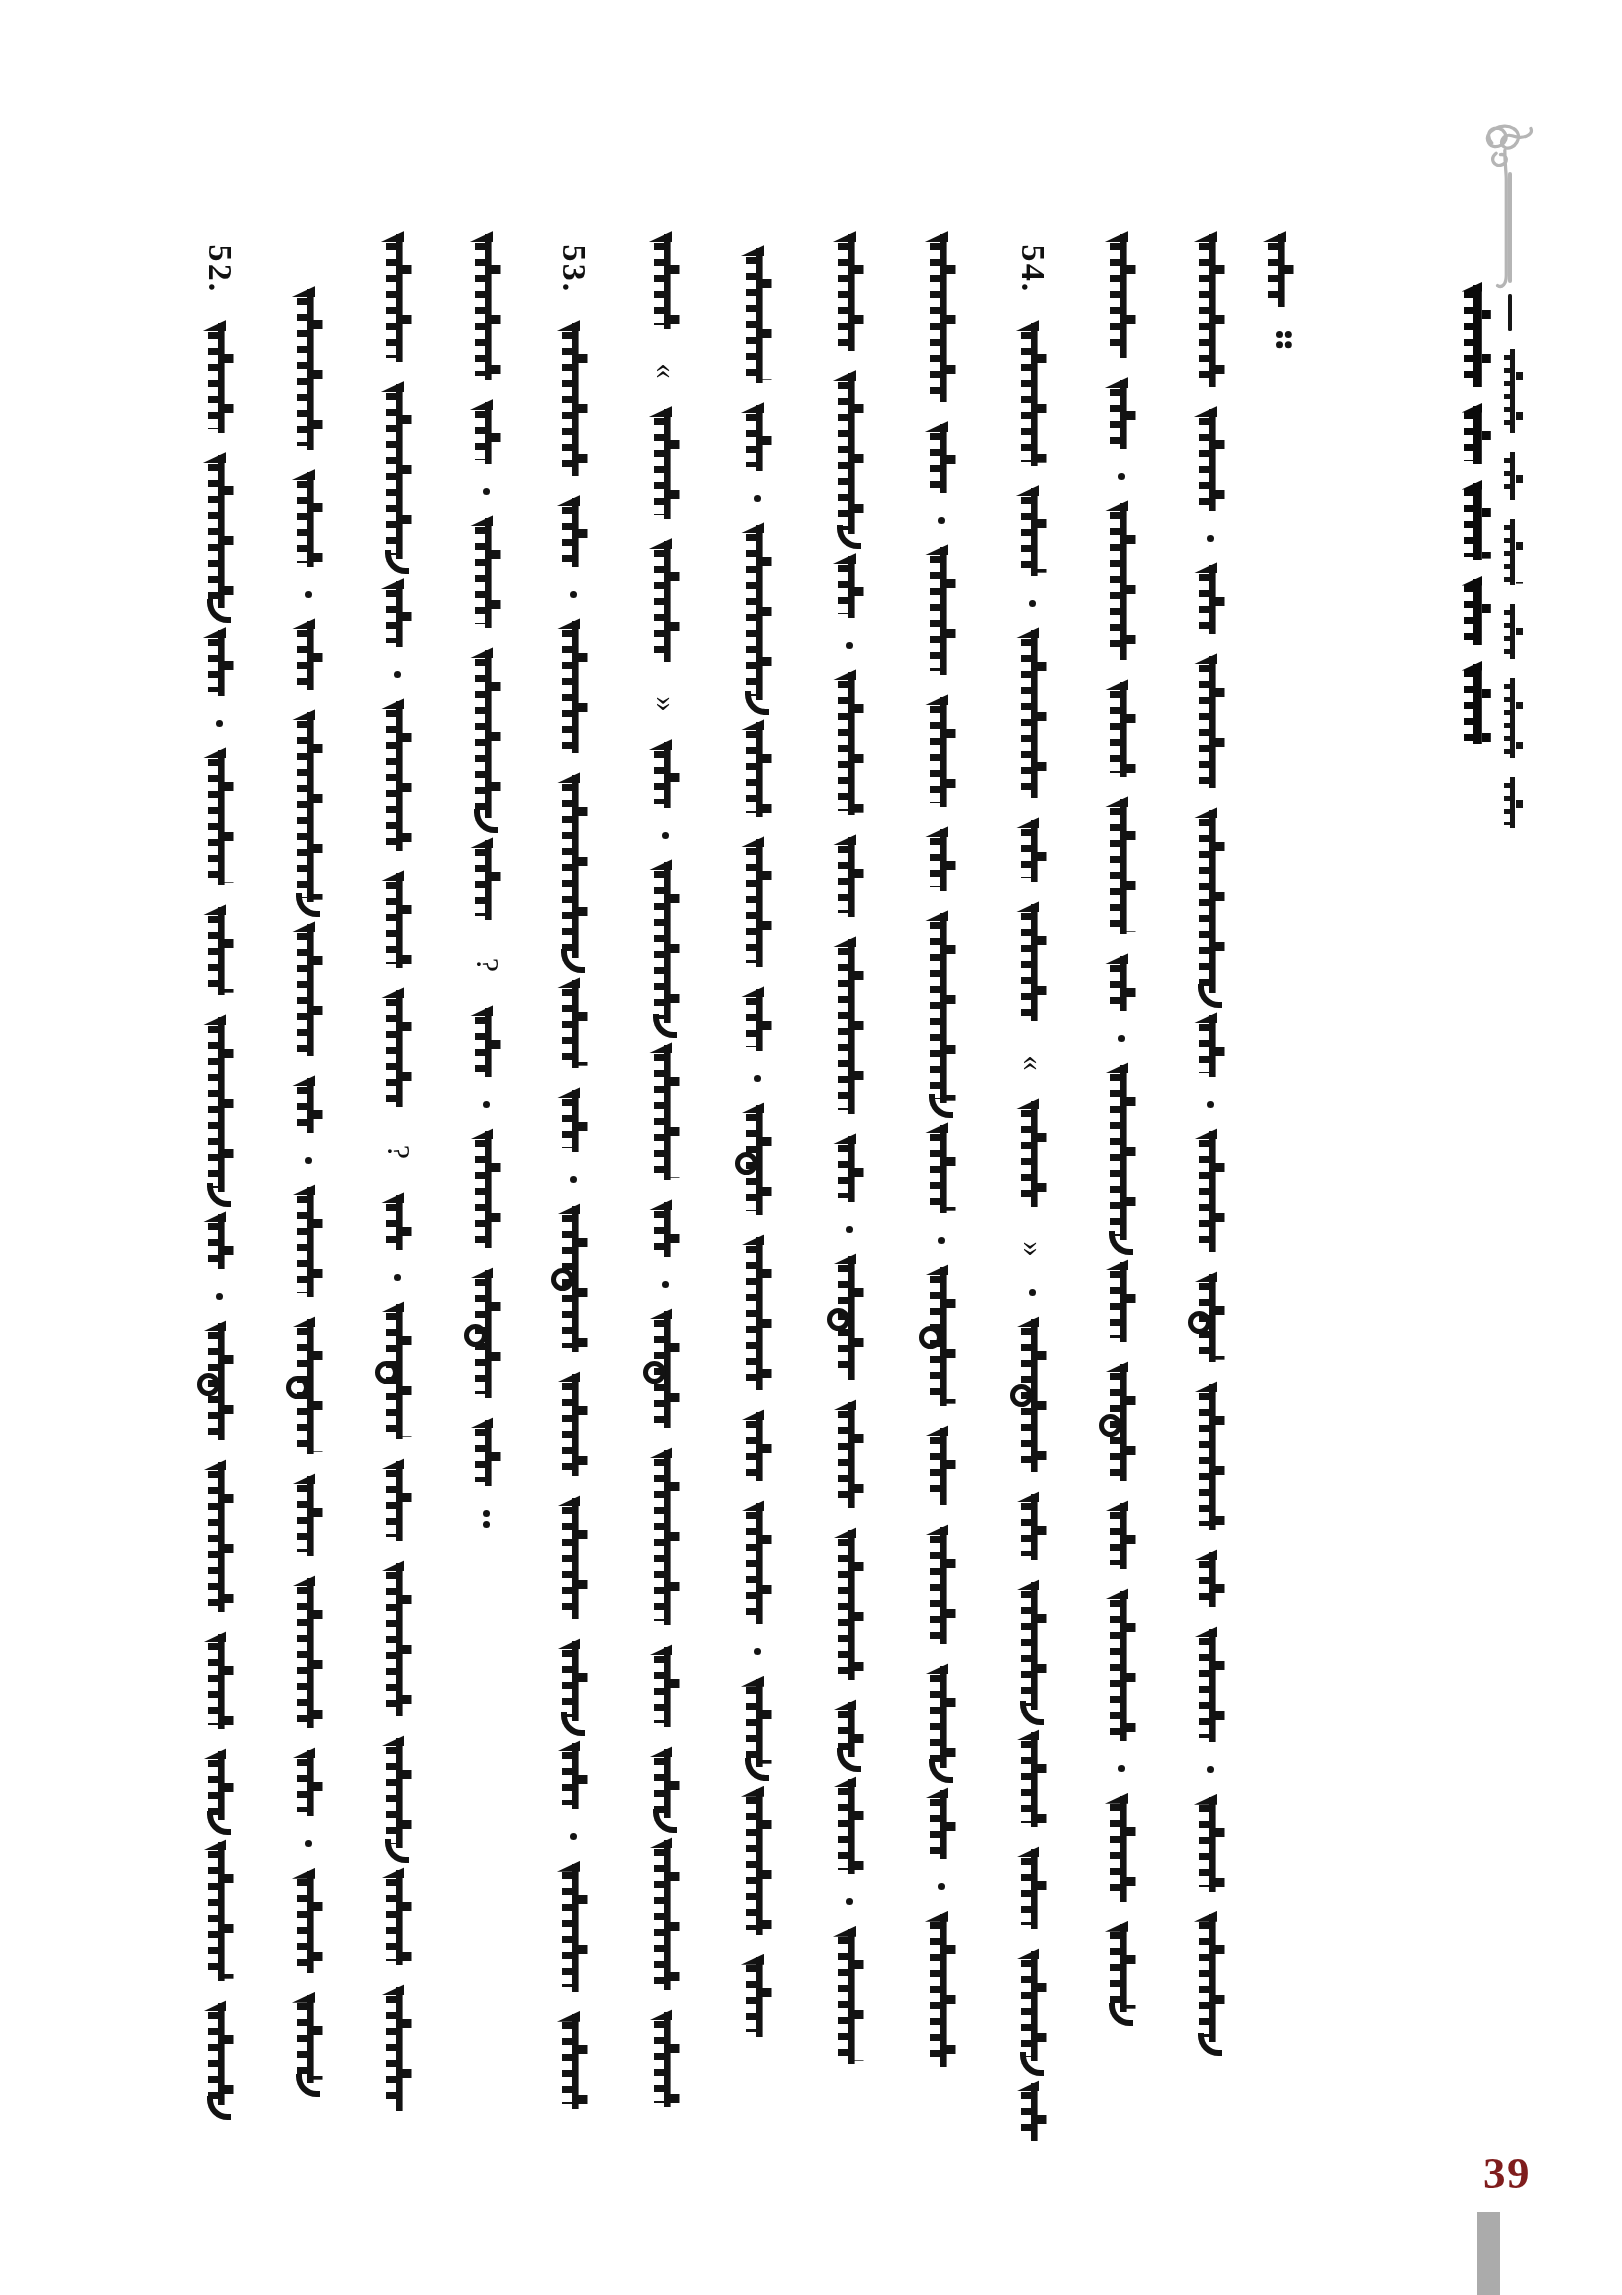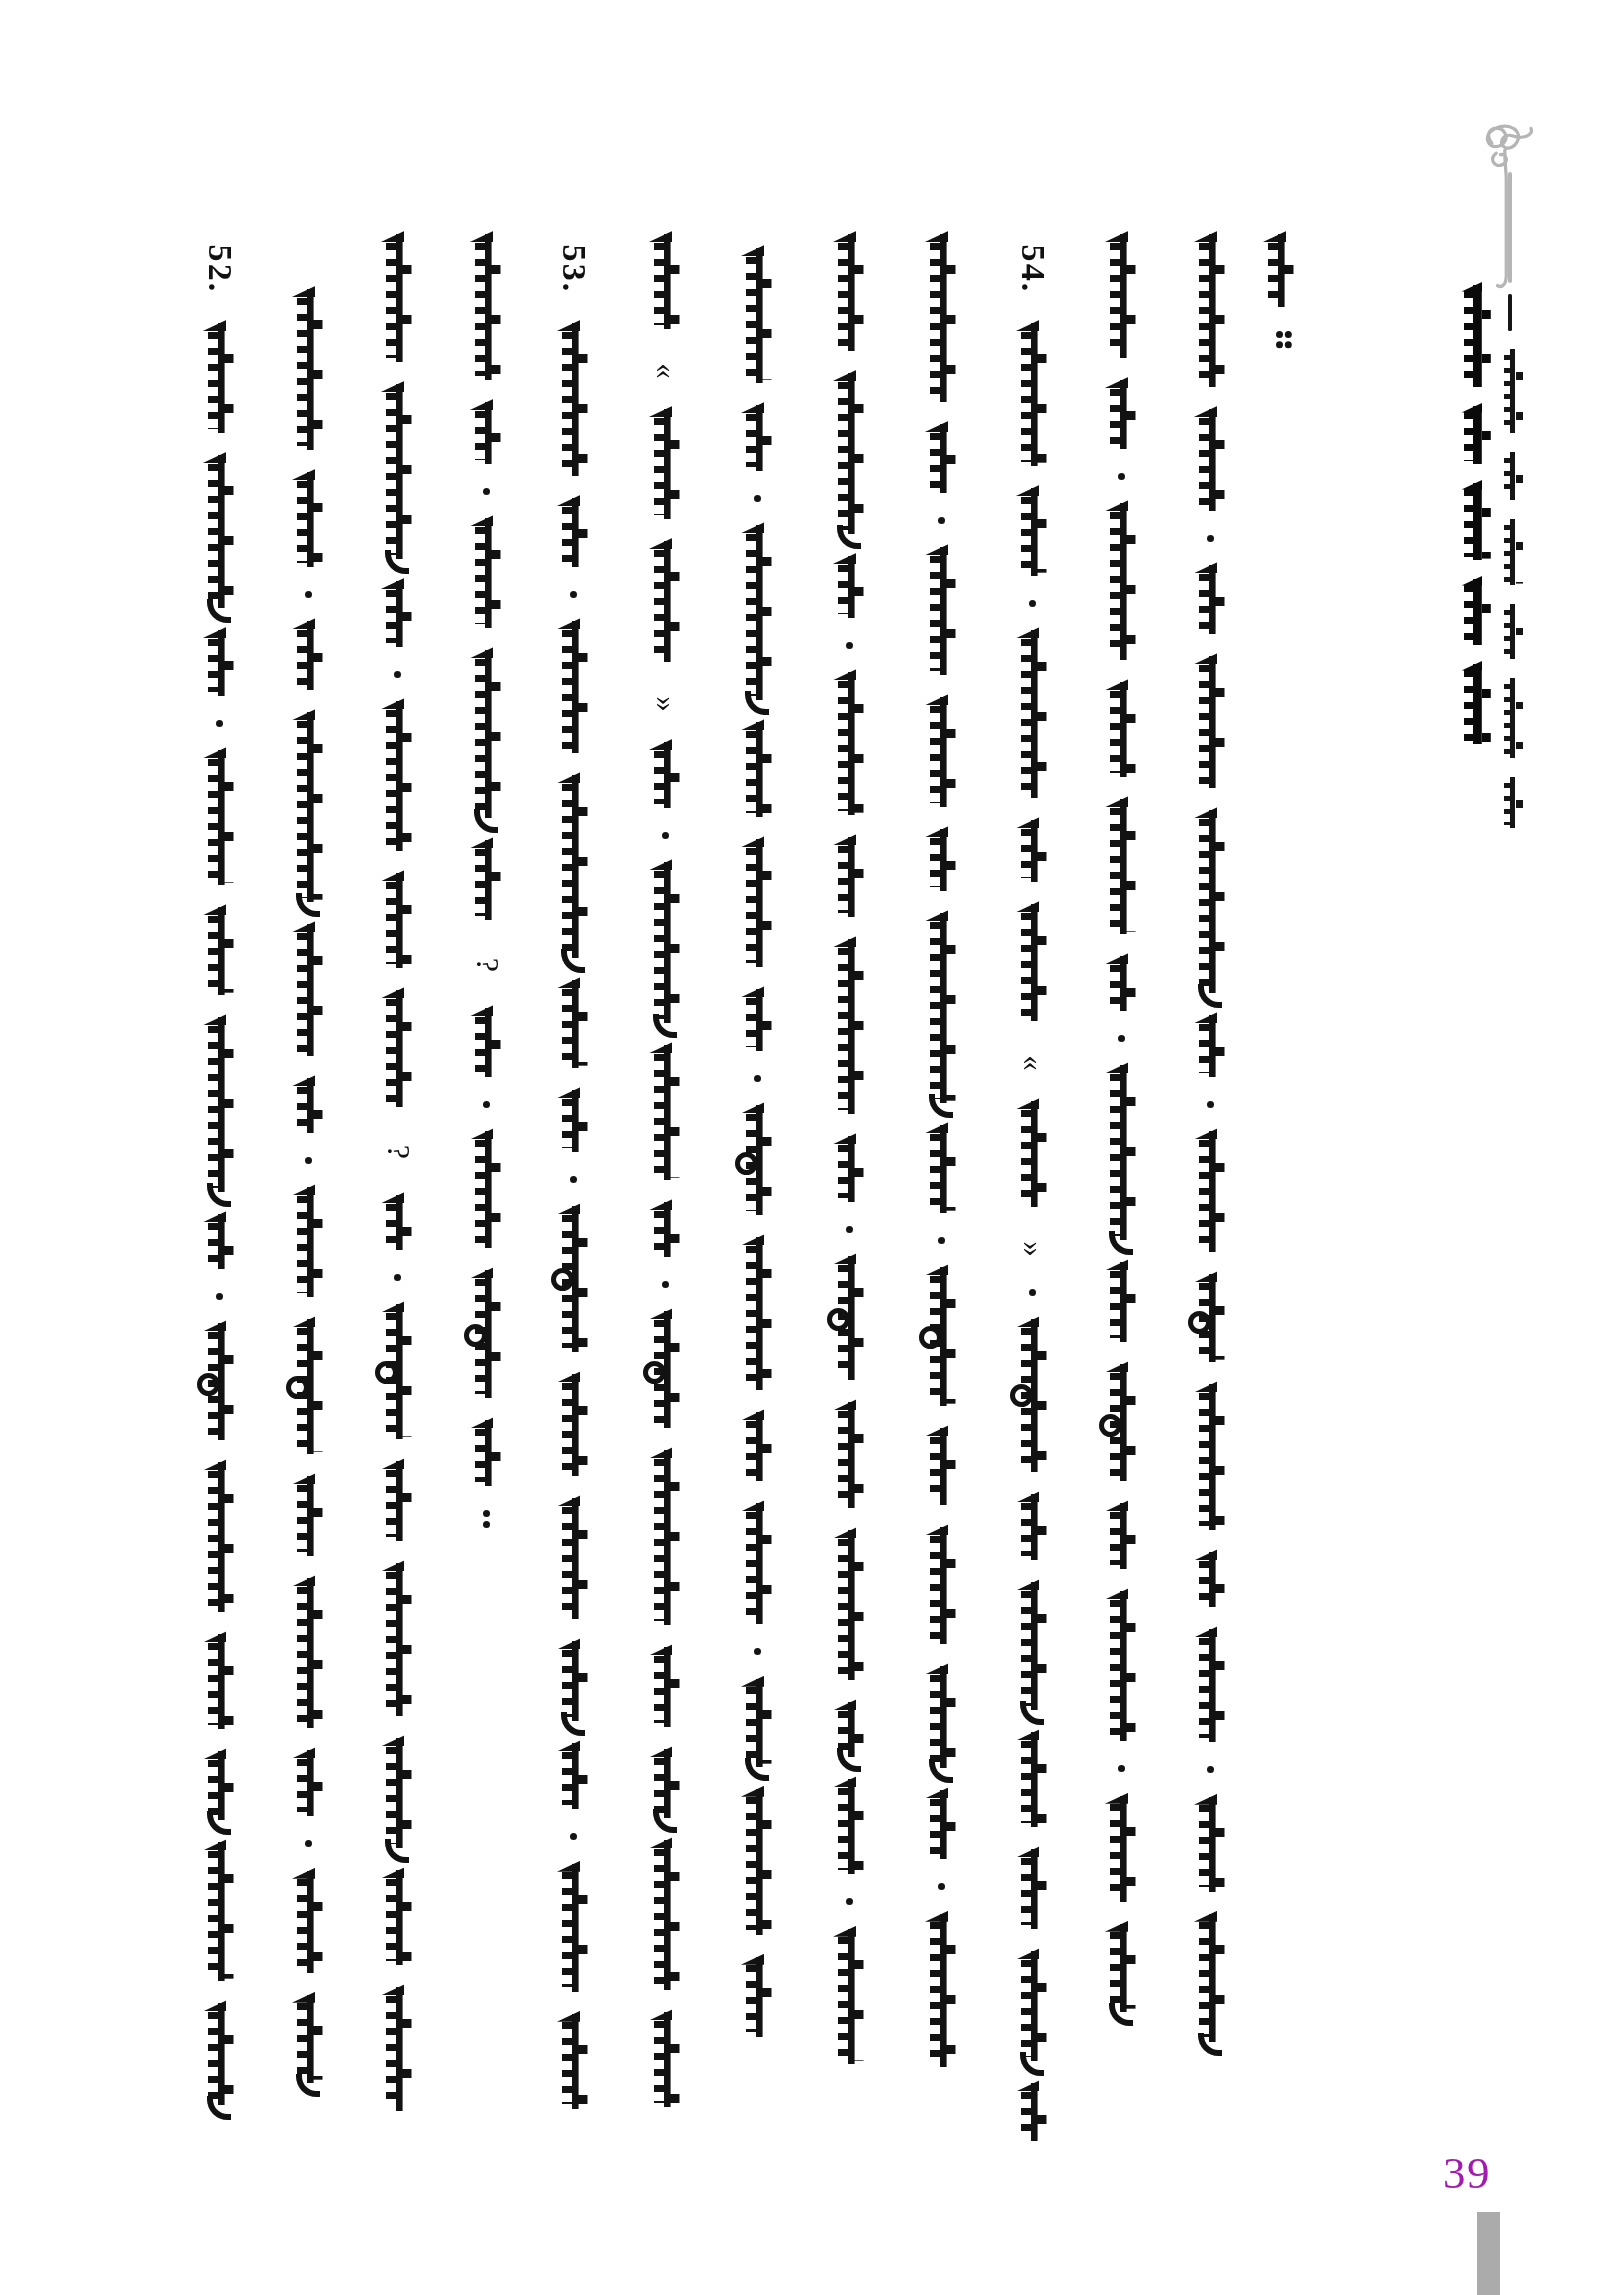--- a/index.html
+++ b/index.html
@@ -81,23 +81,23 @@
   }
   .hw.hb::before{
     content:"";position:absolute;top:-2.9px;left:1.5px;width:20.5px;height:9.5px;background:#0a0a0a;
     clip-path:polygon(0 100%,100% 0,100% 100%,12% 100%);
   }
   #header-rule{position:absolute;background:#b5b5b5;border-radius:2.2px;}
   #header-dash{position:absolute;background:#161616;border-radius:1.5px;}
   
   #pagenum{
     position:absolute;left:1443px;top:2147px;width:88px;
-    text-align:left;
+    text-align:right;
     font-family:"Liberation Serif",serif;
-    font-size:45px;color:#a21caf;letter-spacing:1.5px;
+    font-size:45px;color:#7f1d1d;letter-spacing:1.5px;font-weight:bold;
   }
   #pagebar{position:absolute;left:1477px;top:2212px;width:22.7px;height:83px;background:#ababab;}
 </style>
 </head>
 <body>
 
 <div id="page">
 
   <svg id="ornament" width="80" height="175" viewBox="0 0 110 240" style="position:absolute;left:1467px;top:121px;">
     <path d="M34,30 C20,12 44,2 52,16 C60,30 38,42 30,30 C20,14 50,0 64,10

